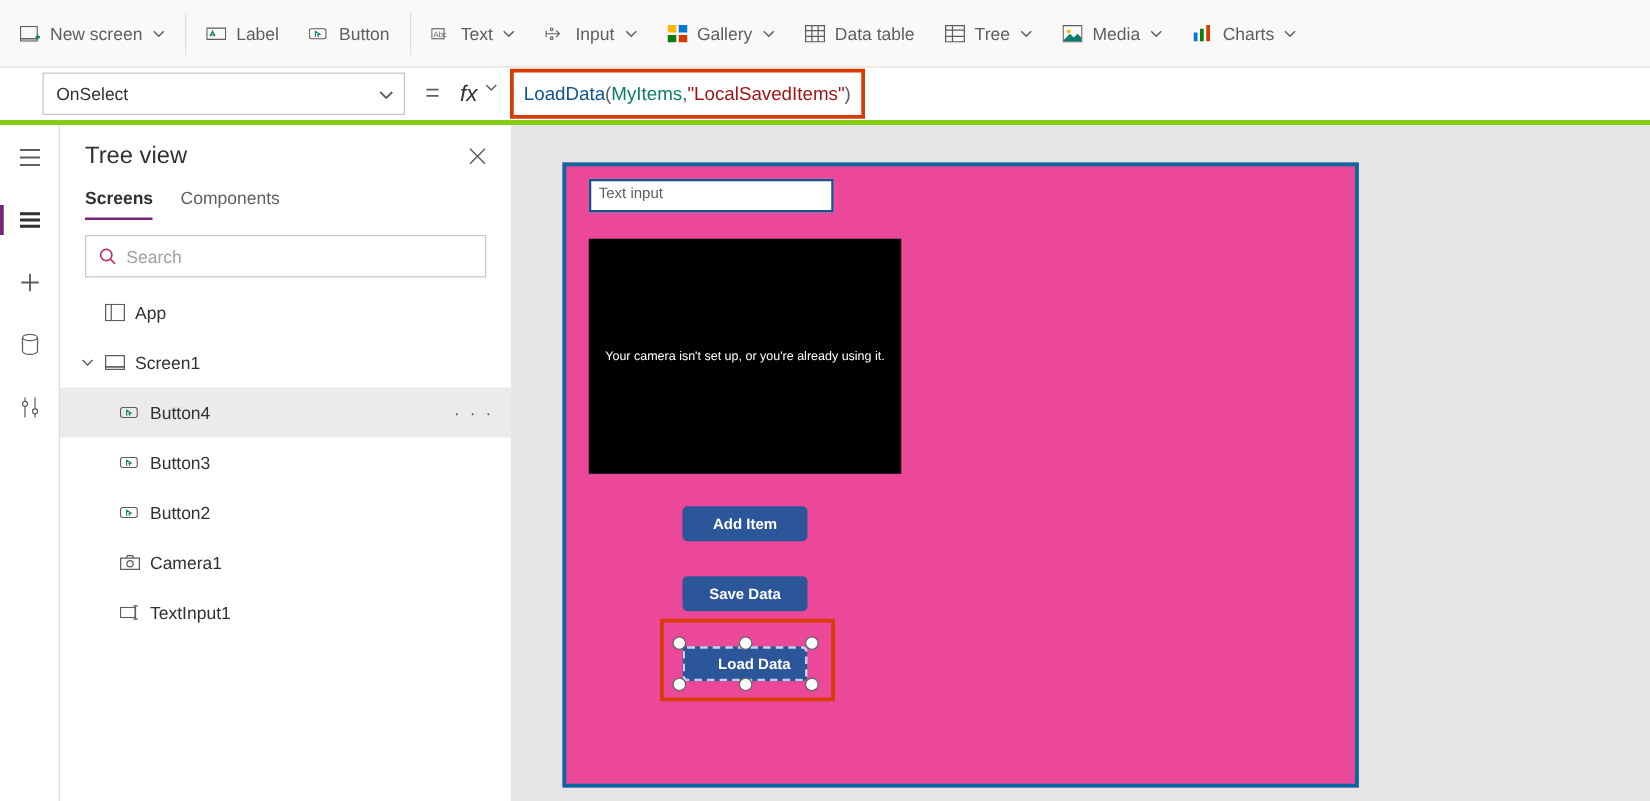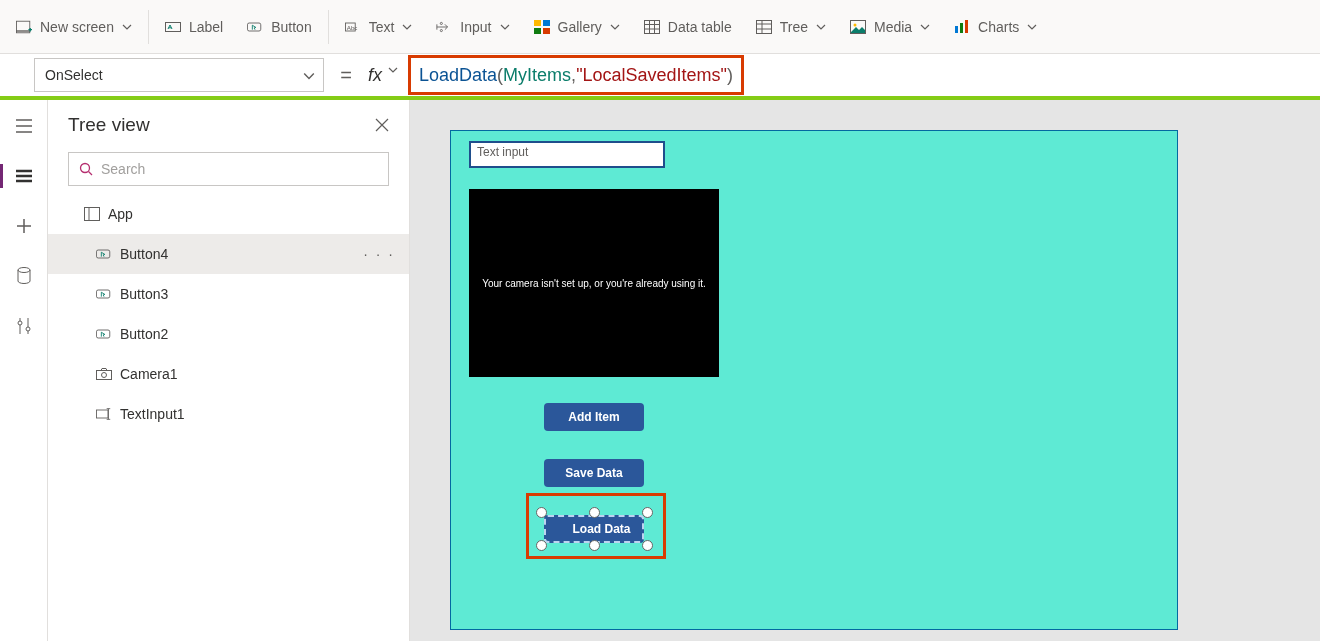--- a/index.html
+++ b/index.html
@@ -11,21 +11,21 @@
   .cmdbar .item { display: flex; align-items: center; gap: 8px; padding: 6px 12px; cursor: pointer; border-radius: 2px; }
   .cmdbar .ico { width: 16px; height: 16px; display: inline-flex; align-items: center; justify-content: center; }
   .chev { width: 10px; height: 10px; display: inline-block; }
   .chev svg { display:block; }
 
   
   .fxrow { display: flex; align-items: center; height: 46px; border-bottom: 4px solid #84cc16; }
   .prop-dd { width: 290px; height: 34px; margin-left: 34px; border: 1px solid #c8c6c4; display: flex; align-items: center; padding: 0 10px; justify-content: space-between; font-size: 14px; color:#323130; background:#fff; }
   .eq { width: 44px; text-align: center; font-size: 20px; color:#605e5c; }
   .fx-lab { display:flex; gap:6px; font-style: italic; font-family: "Times New Roman", serif; font-size: 18px; color:#323130; padding-right:6px; }
-  .fx-input { flex: 1; height: 100%; padding: 0 10px; font-family: Consolas, monospace; font-size: 18px; display:flex; align-items:center; }
+  .fx-input { flex: 1; height: 100%; padding: 0 10px; font-family: Consolas, monospace; font-size: 15px; display:flex; align-items:center; }
   .fx-highlight { display:inline-flex; align-items:center; border: 3px solid #d83b01; height: 40px; padding: 0 8px; margin-left: -6px; }
   .tok-fn { color: #0b5394; }
   .tok-id { color: #0b7d6b; }
   .tok-str { color: #a31515; }
   .tok-punc { color: #605e5c; }
 
   
   .main { display: flex; height: calc(641px - 54px - 46px); }
 
   
@@ -47,21 +47,21 @@
   .trow { display:flex; align-items:center; height:40px; padding-left: 20px; gap:8px; cursor:pointer; }
   .trow.level1 { padding-left: 16px; }
   .trow.level2 { padding-left: 48px; }
   .trow.selected { background:#edebe9; }
   .tmore { margin-left:auto; margin-right:14px; color:#605e5c; letter-spacing:2px; }
   .t-ico { width:16px; height:16px; display:inline-flex; align-items:center; justify-content:center; color:#605e5c; }
   .t-chev { width:12px; display:inline-flex; justify-content:center; color:#605e5c; }
 
   
   .canvas-wrap { flex:1; background:#e5e5e5; display:flex; padding-top:30px; padding-left:40px; }
-  .device { width: 728px; height: 500px; background:#5eead4; border:1px solid #0369a1; position:relative; }
+  .device { width: 637px; height: 500px; background:#ec4899; border:3px solid #0369a1; position:relative; }
   .ti { position:absolute; left:18px; top:10px; width:196px; height:27px; border:2px solid #1f4e8c; padding: 2px 6px; font-size:12px; color:#605e5c; background:#fff; }
   .cam { position:absolute; left:18px; top:58px; width:250px; height:188px; background:#000; color:#fff; font-size:10px; display:flex; align-items:center; justify-content:center; text-align:center; padding:0 8px; }
   .pbtn { position:absolute; width:100px; height:28px; background:#2b579a; color:#fff; font-size:12px; font-weight:600; display:flex; align-items:center; justify-content:center; border-radius:4px; left:93px; }
   .pbtn.b1 { top:272px; }
   .pbtn.b2 { top:328px; }
   .pbtn.b3 { top:384px; border:2px dashed #bcd3ef; box-shadow: 0 0 0 1px #2b579a inset; padding-left: 15px; }
   .sel-wrap { position:absolute; left:75px; top:362px; width:140px; height:66px; border:3px solid #d83b01; }
   .handle { position:absolute; width:11px; height:11px; border:1px solid #666; background:#fff; border-radius:50%; }
   .h-tl { left:85px; top:376px; } .h-tm { left:138px; top:376px; } .h-tr { left:191px; top:376px; }
   .h-bl { left:85px; top:409px; } .h-bm { left:138px; top:409px; } .h-br { left:191px; top:409px; }
@@ -278,40 +278,58 @@
 
   <div class="treepanel">
     <div class="tp-head">
       <h2>Tree view</h2>
       <span class="tp-close">
         <svg width="14" height="14" viewBox="0 0 14 14">
             <path d="M1 1 L13 13 M13 1 L1 13" stroke="#605e5c" stroke-width="1.2"></path>
           </svg>
       </span>
     </div>
+    <div class="tp-tabs">
+      <div class="tp-tab active">Screens</div>
+      <div class="tp-tab">Components</div>
+    </div>
     <div class="tp-search">
       <span>
         <svg width="14" height="14" viewBox="0 0 14 14">
             <circle cx="6" cy="6" r="4.5" fill="none" stroke="#b52e6f" stroke-width="1.3"></circle>
             <path d="M9.5 9.5 L13 13" stroke="#b52e6f" stroke-width="1.3"></path>
           </svg>
       </span>
       <span>Search</span>
     </div>
     <div class="tree">
       <div class="trow level1">
         <span class="t-chev"></span>
         <span class="t-ico">
           <svg width="16" height="14" viewBox="0 0 16 14">
               <rect x="0.5" y="0.5" width="15" height="13" fill="none" stroke="#605e5c"></rect>
               <path d="M5 0.5 v13" stroke="#605e5c"></path>
             </svg>
         </span>
         <span>App</span>
       </div>
+      <div class="trow level1">
+        <span class="t-chev">
+            <svg width="10" height="10" viewBox="0 0 10 10">
+              <path d="M1 3 L5 7 L9 3" fill="none" stroke="#605e5c" stroke-width="1.2"></path>
+            </svg>
+          </span>
+        <span class="t-ico">
+          <svg width="16" height="12" viewBox="0 0 16 12">
+              <rect x="0.5" y="0.5" width="15" height="9" fill="none" stroke="#605e5c"></rect>
+              <rect x="0.5" y="9.5" width="15" height="2" fill="none" stroke="#605e5c"></rect>
+            </svg>
+        </span>
+        <span>Screen1</span>
+      </div>
       <div class="trow level2 selected">
         <span class="t-ico">
           <svg width="18" height="14" viewBox="0 0 18 14">
               <rect x="0.5" y="2.5" width="15" height="9" rx="2" fill="none" stroke="#605e5c"></rect>
               <path d="M6 10 V5 L10 7.5 L8 8 L9 10" fill="none" stroke="#0b7d6b" stroke-width="1"></path>
             </svg>
         </span>
         <span>Button4</span>
         <span class="tmore">· · ·</span>
       </div>

